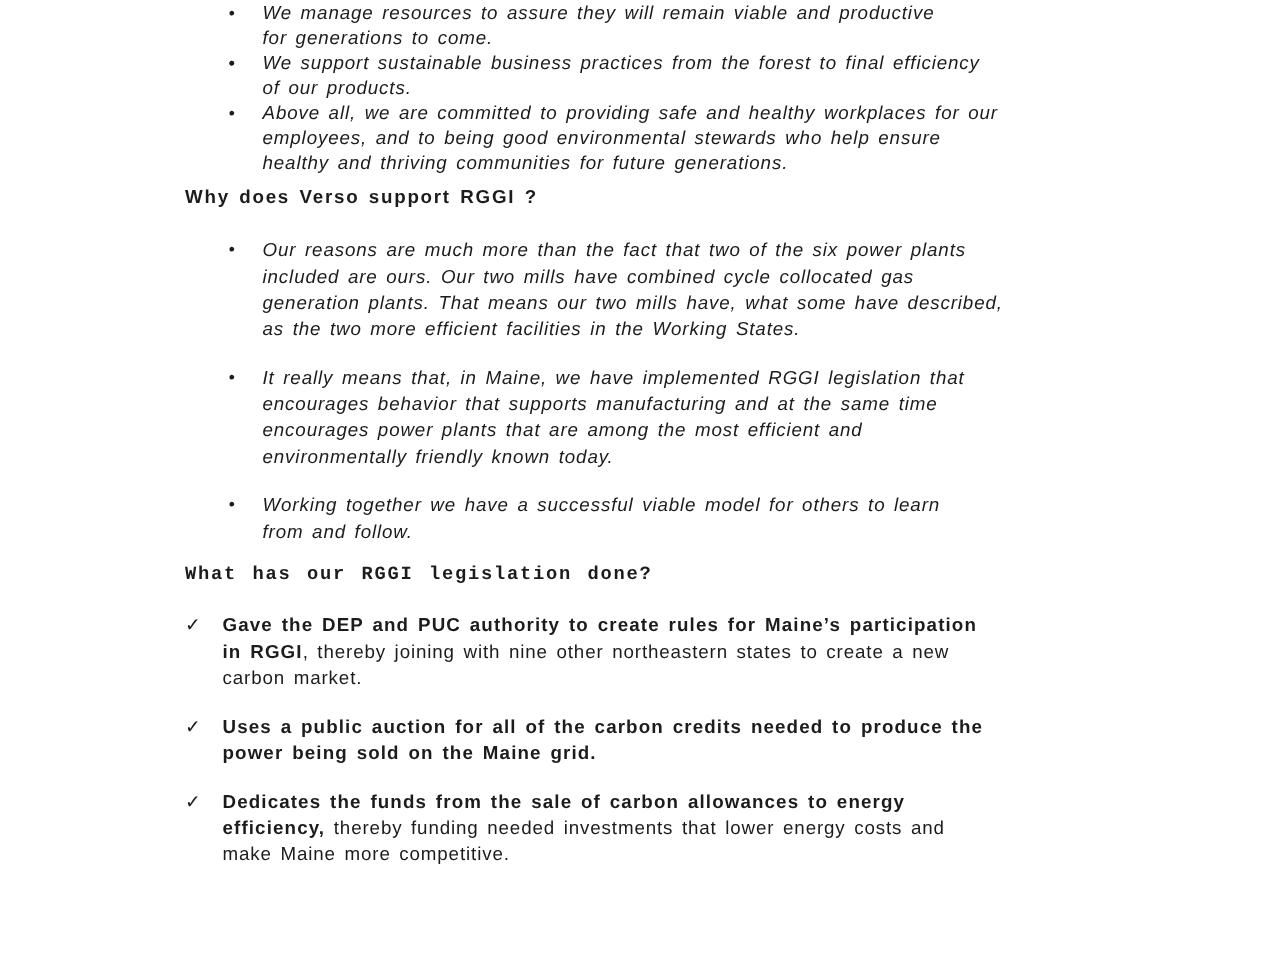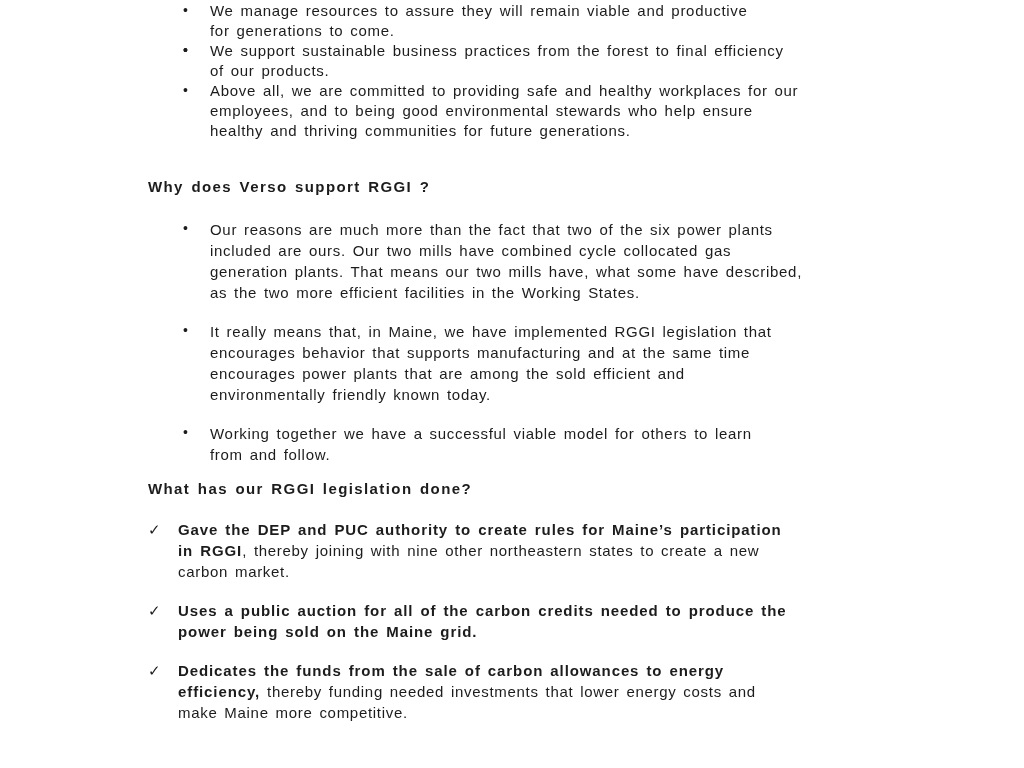--- a/index.html
+++ b/index.html
@@ -31,31 +31,31 @@
   .intro-list li { position: relative; padding-left: 62px; margin: 0; }
   .main-list { line-height: 21px; }
   .main-list li { position: relative; padding-left: 62px; margin-top: 18px; }
   .main-list li:first-child { margin-top: 22px; }
   .marker {
     position: absolute;
     left: 35px;
     top: -1px;
     font-size: 14px;
   }
-  .txt { white-space: pre-line; }
+  .txt { white-space: pre-line; font-style: italic; }
   h2.question {
     margin: 0;
     font-size: 15px;
     line-height: 20px;
     font-weight: bold;
     letter-spacing: 1.4px;
     word-spacing: 2px;
   }
-  h2.q-support { margin-top: 36px; }
-  h2.q-legislation { margin-top: 14px; }
+  h2.q-support { margin-top: 7px; }
+  h2.q-legislation { margin-top: 14px; font-family: Liberation Mono, monospace; }
   .check-list { line-height: 21px; }
   .check-item { position: relative; padding-left: 30px; margin-top: 18px; }
   .check-item:first-child { margin-top: 20px; }
   .check-glyph {
     position: absolute;
     left: 0;
     top: 0;
     font-size: 15px;
   }
   .check-text { white-space: pre-line; }
@@ -96,21 +96,21 @@
         <span class="marker">•</span>
         <span class="txt">Our reasons are much more than the fact that two of the six power plants
 included are ours. Our two mills have combined cycle collocated gas
 generation plants. That means our two mills have, what some have described,
 as the two more efficient facilities in the Working States.</span>
       </li>
       <li>
         <span class="marker">•</span>
         <span class="txt">It really means that, in Maine, we have implemented RGGI legislation that
 encourages behavior that supports manufacturing and at the same time
-encourages power plants that are among the sold efficient and
+encourages power plants that are among the most efficient and
 environmentally friendly known today.</span>
       </li>
       <li>
         <span class="marker">•</span>
         <span class="txt">Working together we have a successful viable model for others to learn
 from and follow.</span>
       </li>
     </ul>
 
     <h2 class="question q-legislation">What has our RGGI legislation done?</h2>

